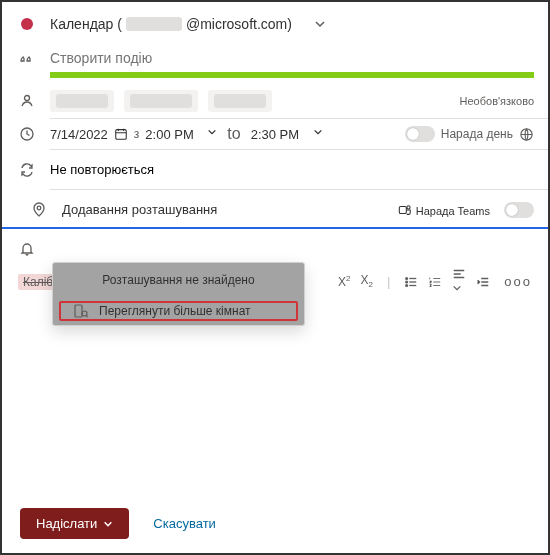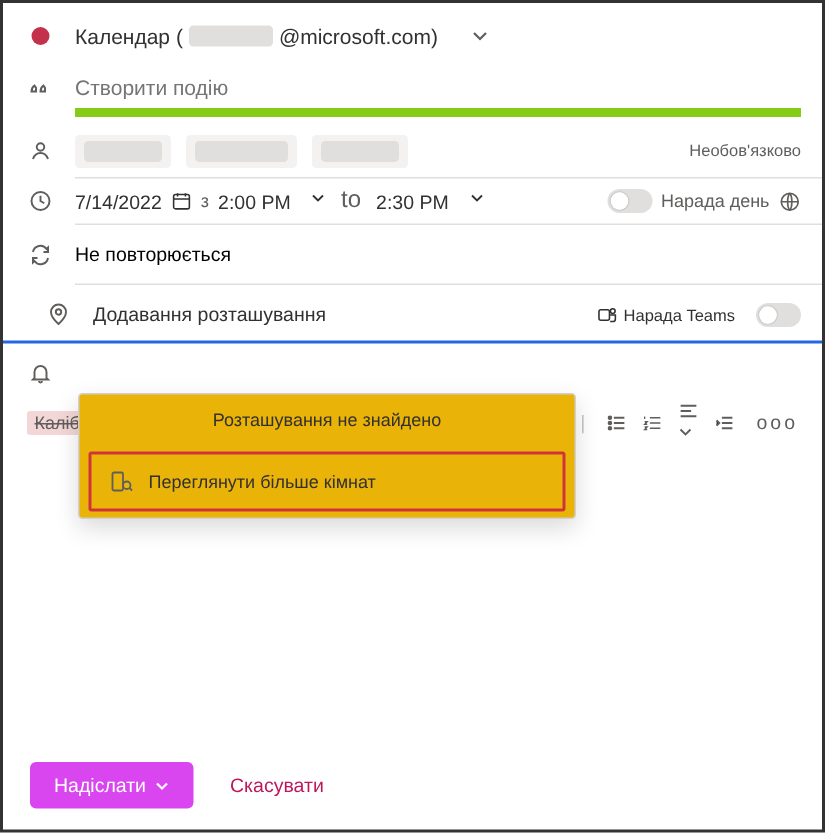--- a/index.html
+++ b/index.html
@@ -19,30 +19,30 @@
   .time-box{ display:flex; align-items:flex-start; gap:6px; color:#323130; }
   .time-val{ min-width:56px; }
   .small-text{ font-size:12px; color:#605e5c; }
   .to-text{ color:#605e5c; font-size:16px; margin:0 4px;}
   .toggle{ width:30px; height:16px; border-radius:10px; background:#e1dfdd; position:relative; flex-shrink:0;}
   .toggle::after{ content:""; position:absolute; left:2px; top:2px; width:12px; height:12px; background:#fff; border-radius:50%; box-shadow:0 0 1px rgba(0,0,0,.4);}
   .field-text{ flex:1; color:#000000; font-size:13px; padding:6px 0; }
   .hr{ border-bottom:1px solid #e1dfdd; margin:0 0 0 48px;}
   .loc-line{ border-bottom:2px solid #2266e3; }
   .meeting-lbl{ font-size:11px; color:#323130; display:flex; align-items:flex-end; gap:4px;}
-  .dropdown{ position:absolute; left:50px; top:260px; width:332px; background:#eab308; border:1px solid #d2d0ce; border-radius:3px; box-shadow:0 6px 16px rgba(0,0,0,.15); z-index:10; }
+  .dropdown{ position:absolute; left:50px; top:260px; width:253px; background:#a3a3a3; border:1px solid #d2d0ce; border-radius:3px; box-shadow:0 6px 16px rgba(0,0,0,.15); z-index:10; }
   .dropdown-header{ text-align:center; padding:10px 8px; font-size:12px; color:#323130;}
-  .dropdown-item{ display:flex; align-items:center; gap:10px; padding:10px 12px; font-size:12px; border:2px solid #d13438; margin:4px 6px; border-radius:2px; cursor:pointer;}
+  .dropdown-item{ display:flex; align-items:center; gap:10px; padding:0 12px; font-size:12px; border:2px solid #d13438; margin:4px 6px; border-radius:2px; cursor:pointer;}
   .toolbar{ display:flex; align-items:center; gap:14px; padding:4px 16px 4px 16px; color:#605e5c;}
   .toolbar .group{ display:flex; align-items:center; gap:10px; }
   .font-pill{ background:#f3d7d7; text-decoration:line-through; padding:1px 5px; border-radius:2px; font-size:12px;}
   .toolbar-dots{ letter-spacing:2px; }
   .footer{ position:absolute; left:0; right:0; bottom:0; padding:14px 18px; display:flex; gap:18px; align-items:center;}
-  .btn-primary{ background:#d946ef; color:#fff; border:none; border-radius:4px; padding:8px 16px; font-size:13px; display:flex; align-items:center; gap:6px; cursor:pointer;}
-  .btn-secondary{ background:none; border:none; color:#be185d; font-size:13px; cursor:pointer;}
+  .btn-primary{ background:#7f1d1d; color:#fff; border:none; border-radius:4px; padding:8px 16px; font-size:13px; display:flex; align-items:center; gap:6px; cursor:pointer;}
+  .btn-secondary{ background:none; border:none; color:#0369a1; font-size:13px; cursor:pointer;}
   .chev-small{width:10px;height:10px;}
   .sep{ color:#c8c6c4; }
 </style>
 </head>
 <body>
 
 <div class="row" style="padding-top:14px;">
   <div class="icon-col">
     <span class="account-dot"></span>
   </div>

